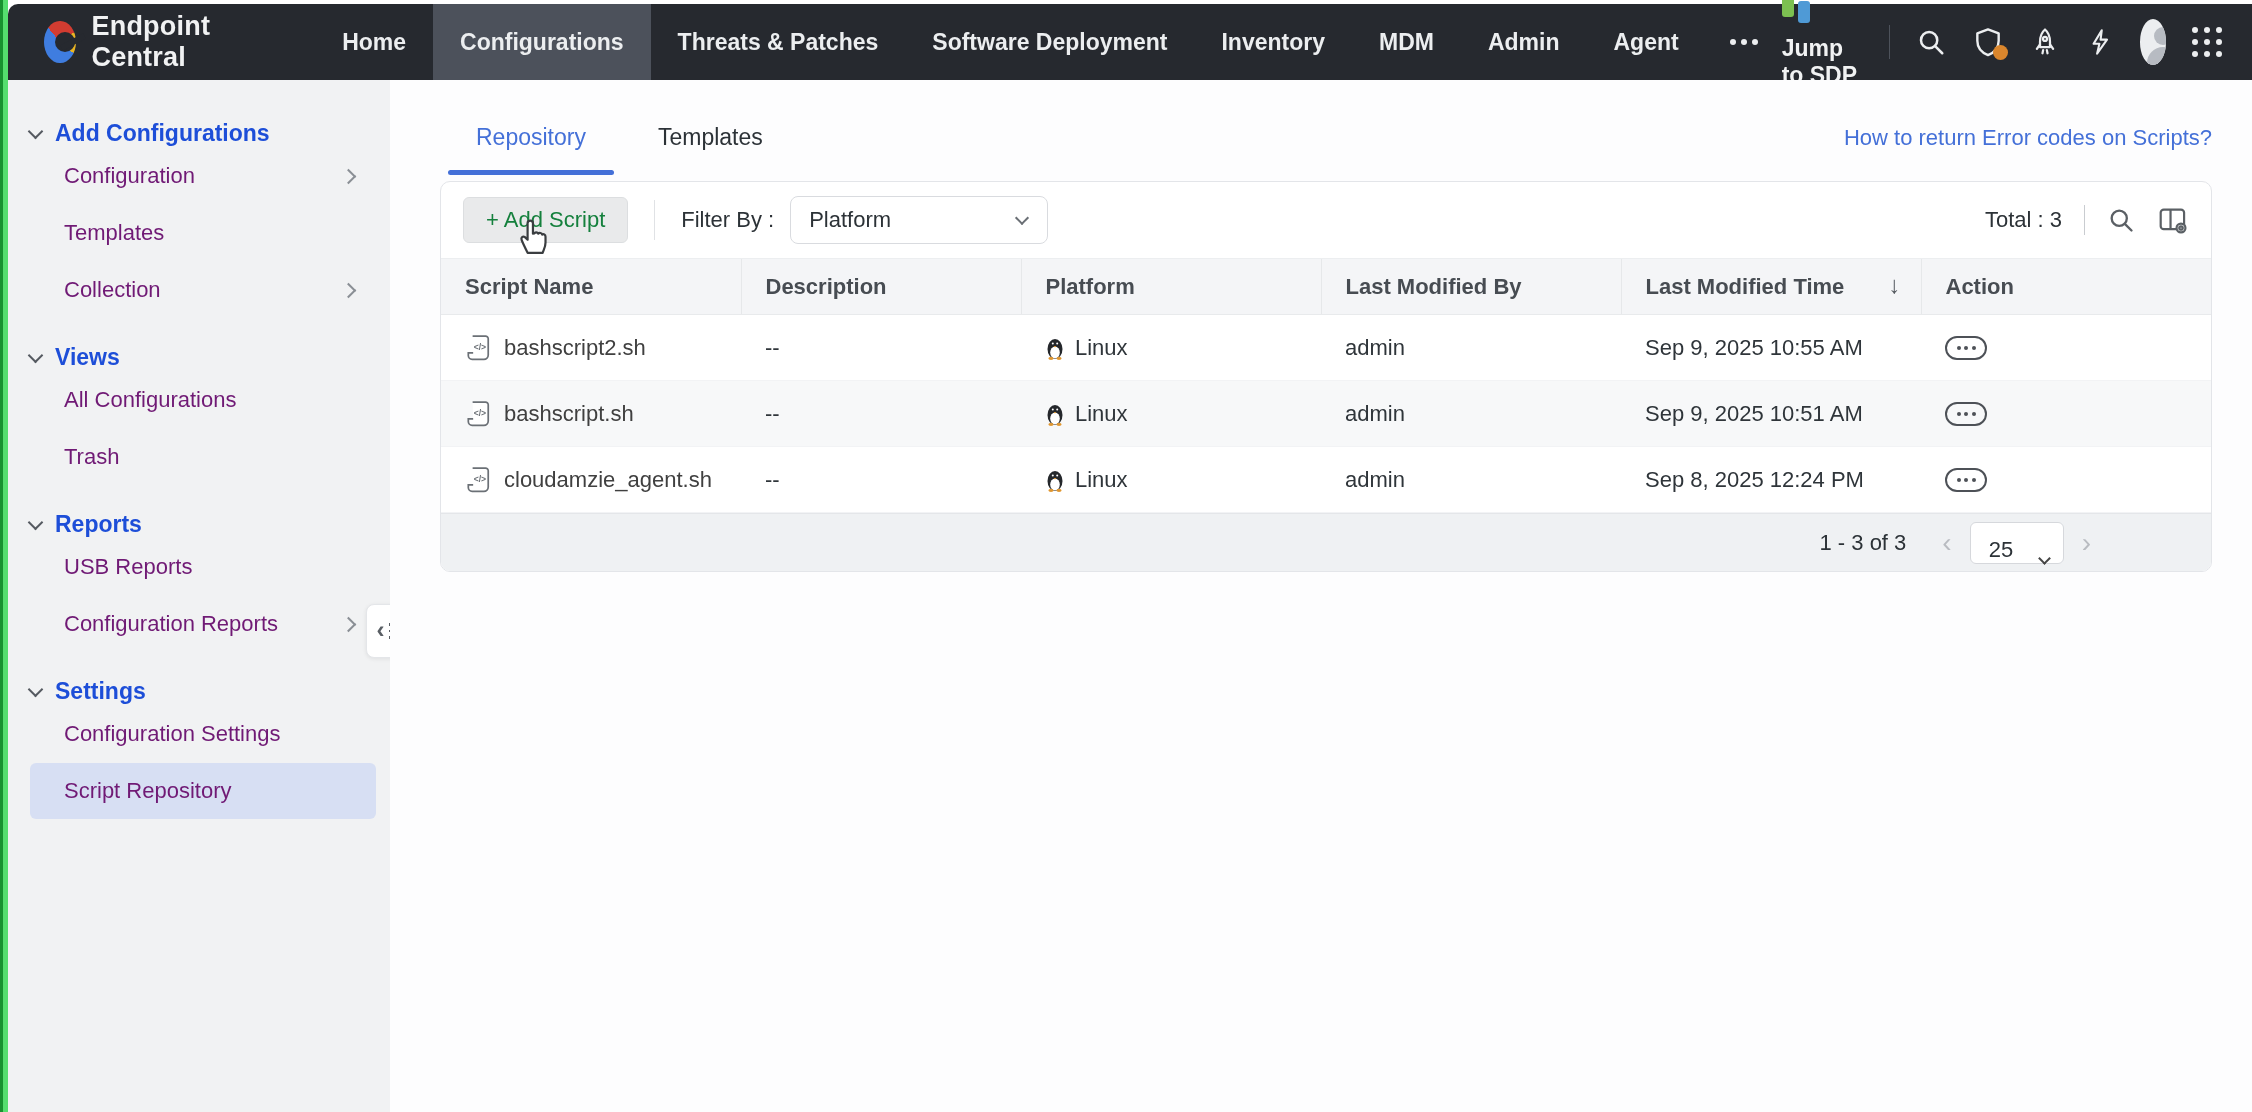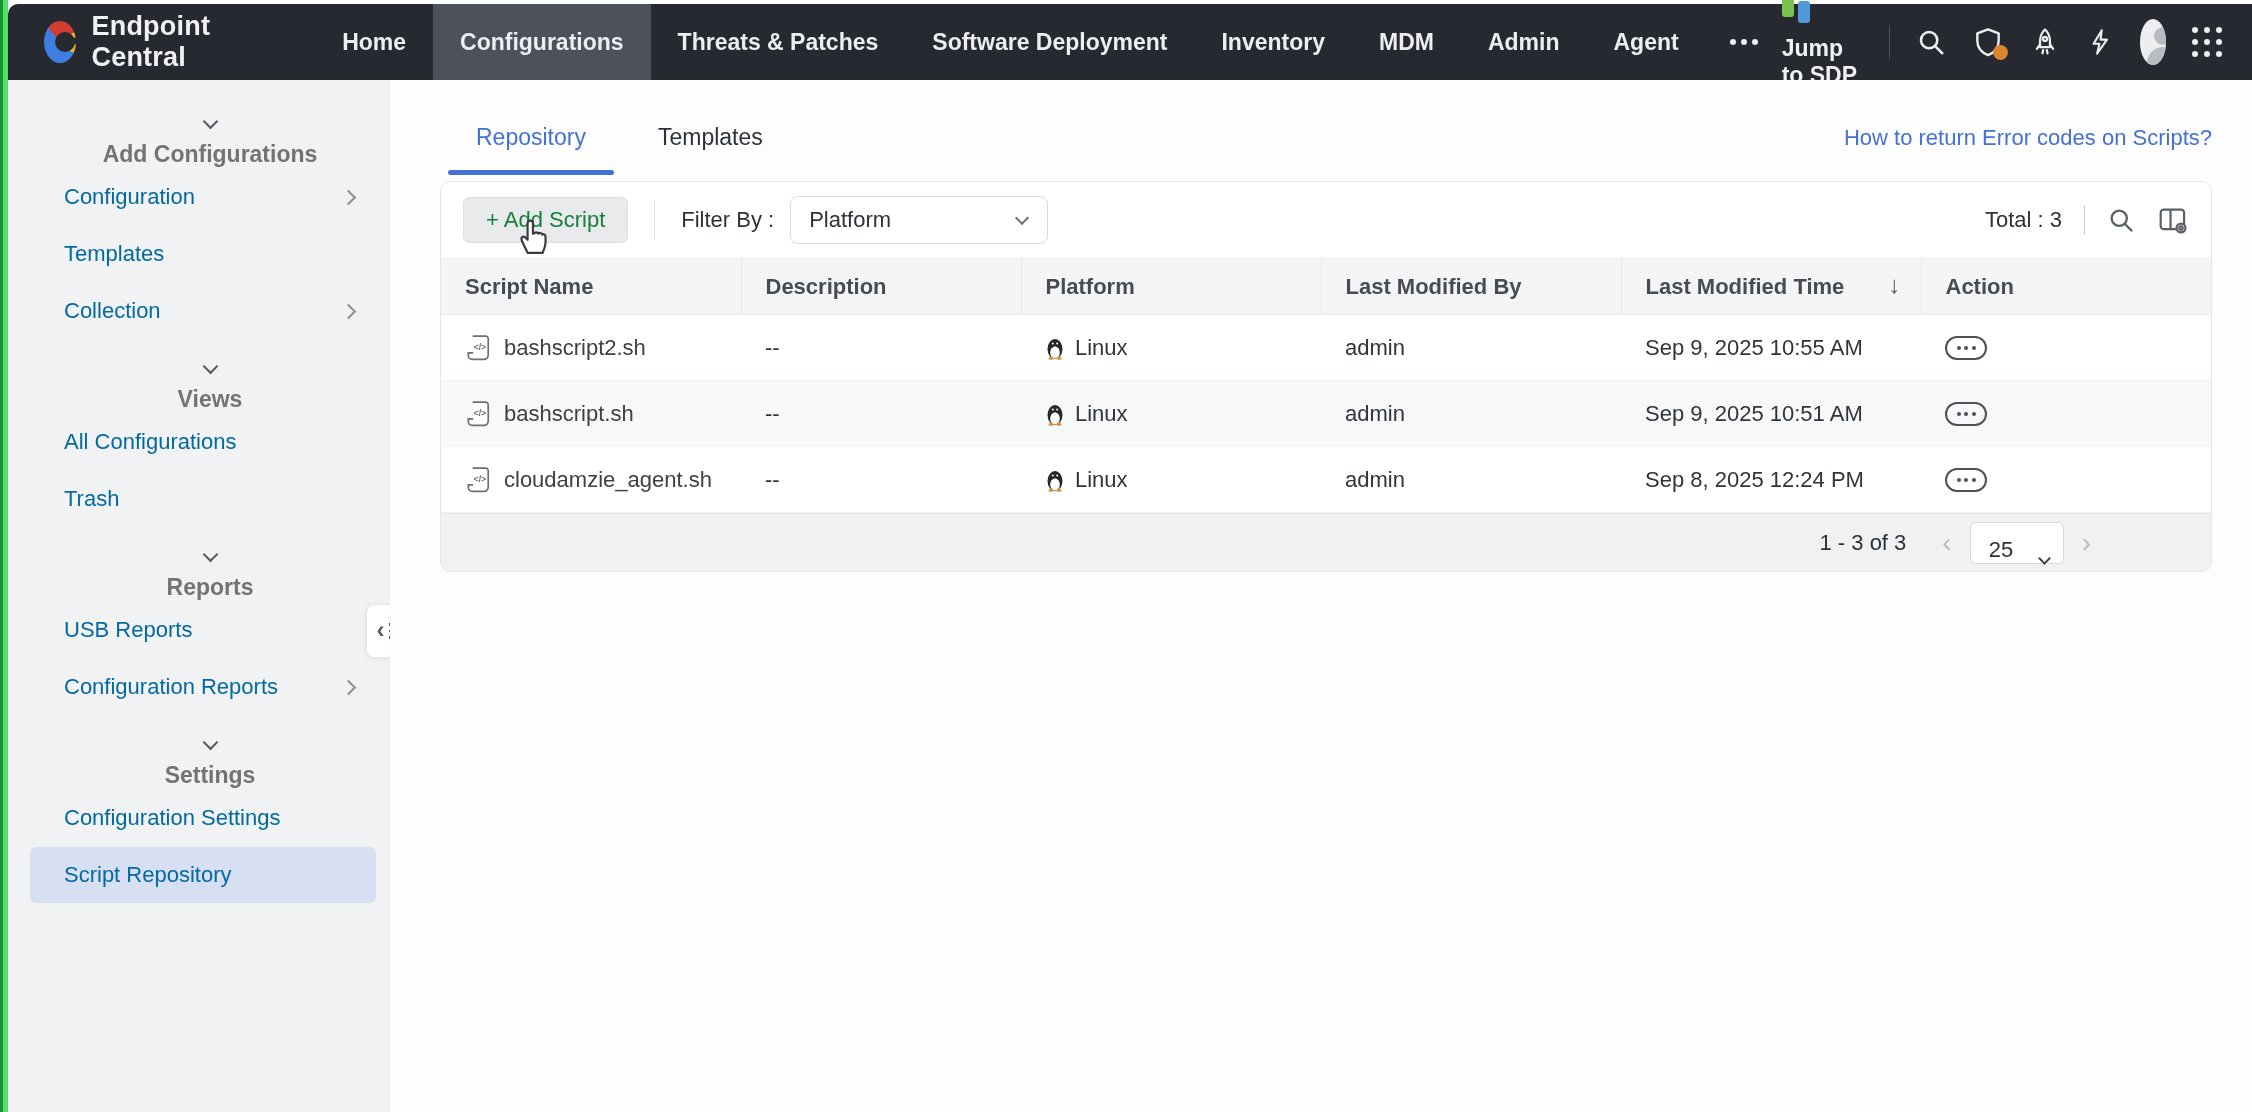--- a/index.html
+++ b/index.html
@@ -37,26 +37,26 @@
   .badge-dot { position:absolute; right:-4px; bottom:-2px; width:15px; height:15px; border-radius:50%; background:#da862d; }
   .avatar { width:46px; height:46px; border-radius:50%; background:#eceef0; position:relative; overflow:hidden; cursor:pointer; }
   .avatar::before { content:""; position:absolute; left:14px; top:8px; width:18px; height:18px; border-radius:50%; background:#b7bbc2; }
   .avatar::after { content:""; position:absolute; left:7px; top:28px; width:32px; height:20px; border-radius:16px 16px 0 0; background:#b7bbc2; }
   .grid-dots { display:grid; grid-template-columns:repeat(3,6px); grid-gap:6px; cursor:pointer; }
   .grid-dots i { width:6px; height:6px; border-radius:50%; background:#eceef0; display:block; }
 
   
   .sidebar { position:absolute; left:8px; top:80px; width:382px; height:1032px; background:#f1f2f3; }
   .side-inner { padding:40px 0 0 22px; }
-  .side-header { display:flex; align-items:center; gap:14px; font-size:23px; font-weight:700; color:#737373; cursor:pointer;flex-direction:column; }
+  .side-header { display:flex; align-items:center; gap:14px; font-size:23px; font-weight:700; color:#1d4ed8; cursor:pointer; }
   .side-header .chev-down { margin-top:-4px; }
   .chev-down { width:11px; height:11px; border-left:2.5px solid #555a60; border-bottom:2.5px solid #555a60; transform:rotate(-45deg); display:inline-block; }
   .chev-right { width:11px; height:11px; border-top:2.5px solid #8a8f95; border-right:2.5px solid #8a8f95; transform:rotate(45deg); display:inline-block; }
   .side-item { position:relative; display:flex; align-items:center; height:56px; margin:1px 14px 0 0;
-    padding-left:34px; font-size:22px; color:#0369a1; border-radius:6px; cursor:pointer; }
+    padding-left:34px; font-size:22px; color:#701a75; border-radius:6px; cursor:pointer; }
   .side-item .chev-right { position:absolute; right:22px; }
   .side-item.selected { background:#d7dff3; }
   .side-gap { height:26px; }
   .collapse-btn { position:absolute; right:-22px; top:524px; width:46px; height:54px; background:#fff;
     border:1px solid #e4e6e9; border-radius:8px; box-shadow:0 1px 4px rgba(0,0,0,.08);
     display:flex; align-items:center; justify-content:center; gap:4px; cursor:pointer; }
   .collapse-btn .lt { font-size:24px; color:#595e64; font-weight:700; line-height:1; margin-top:-3px; }
   .collapse-bars { display:flex; flex-direction:column; gap:4px; }
   .collapse-bars i { width:13px; height:2.5px; background:#595e64; display:block; }
 

